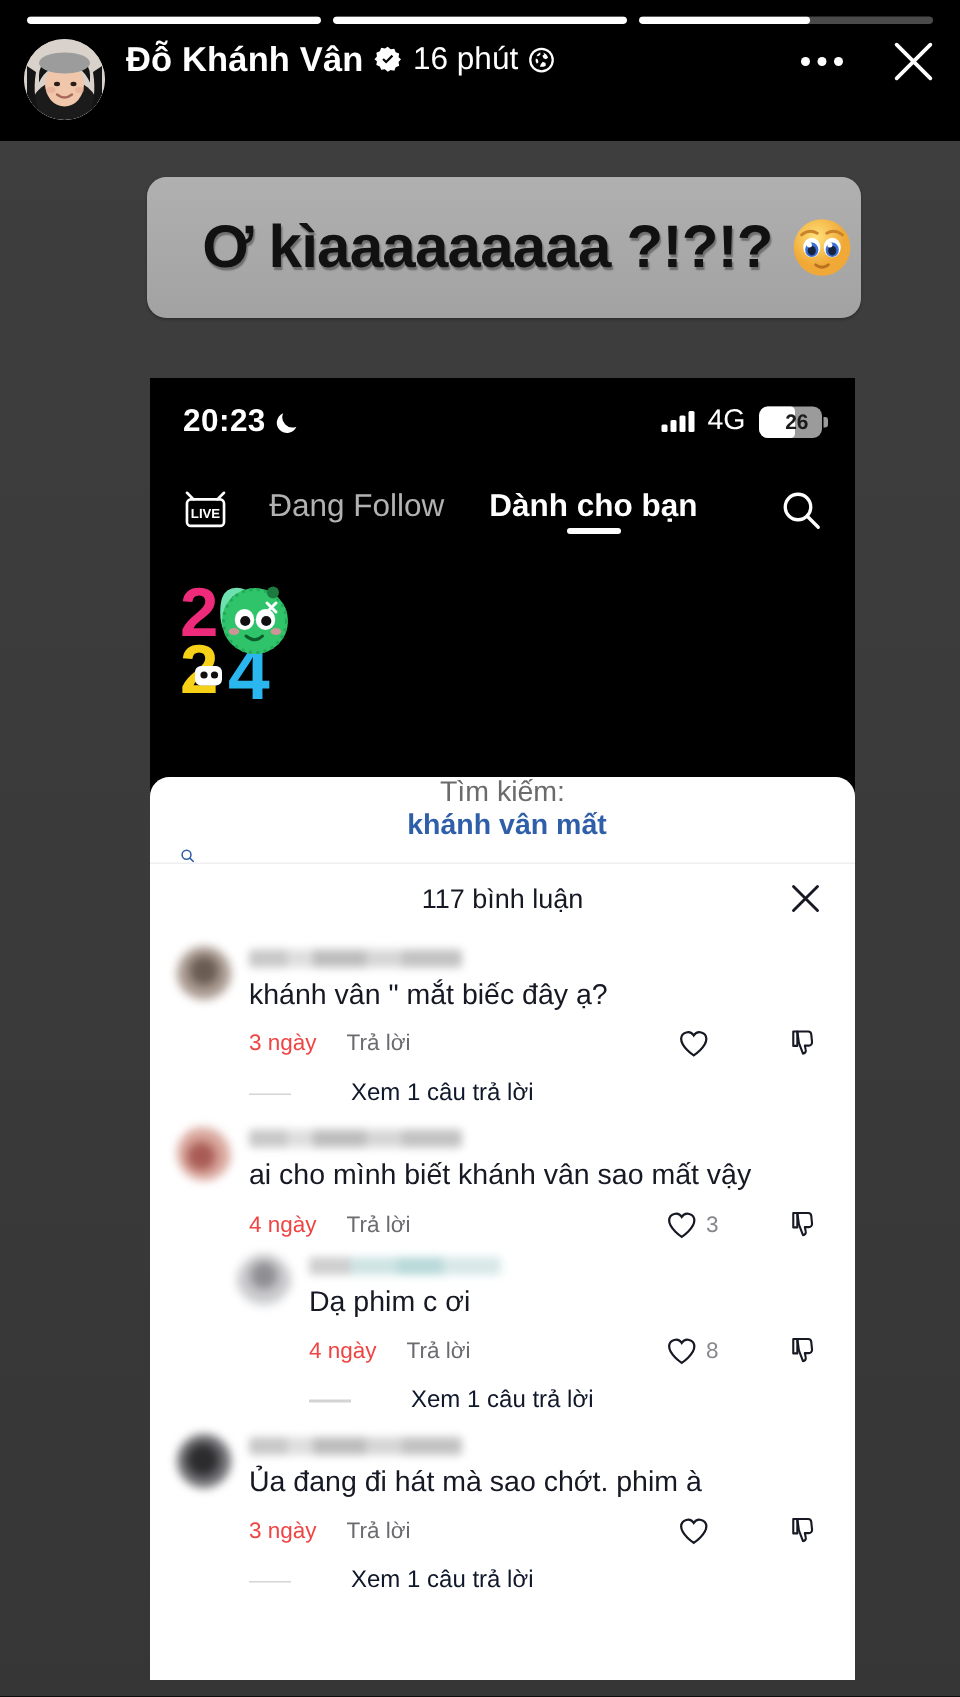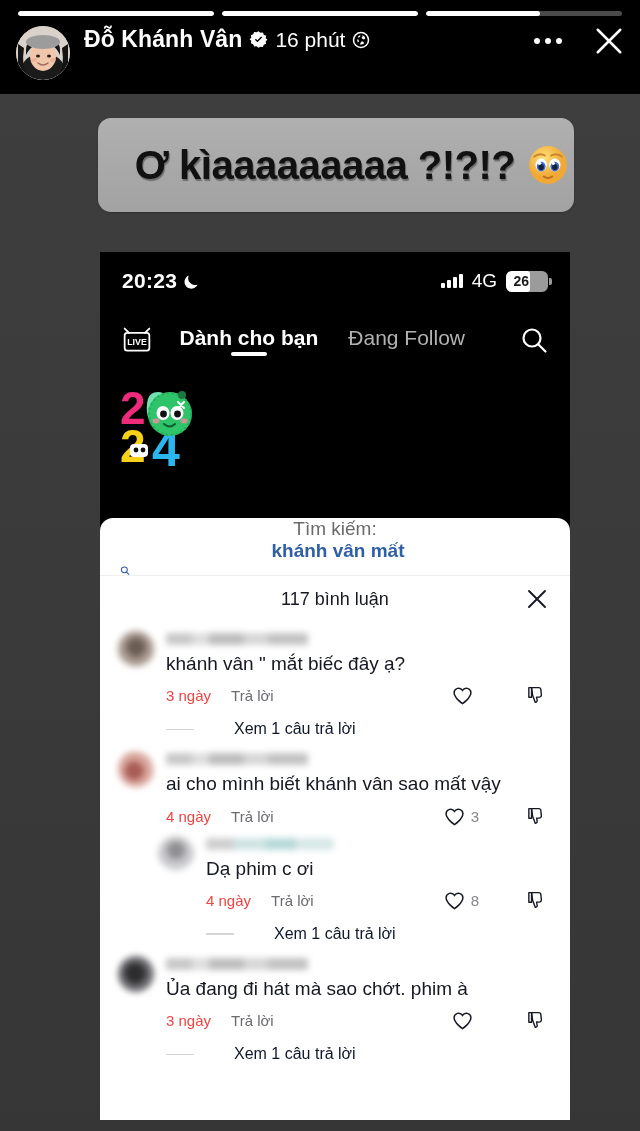--- a/index.html
+++ b/index.html
@@ -98,21 +98,21 @@
   .batt::after{
     content:""; position:absolute; right:-4px; top:7px;
     width:3px; height:7px; background:#9b9b9b; border-radius:0 2px 2px 0;
   }
   .batt-fill{
     position:absolute; left:0; top:0; bottom:0; width:24px;
     background:#fff; border-radius:6px 3px 3px 6px;
   }
   .batt-num{
     position:relative; font-size:14px; font-weight:bold; color:#1b1b1b;
-    z-index:2; margin-right:15px;
+    z-index:2; margin-right:5px;
   }
 
   
   .tnav{
     height:60px; display:flex; align-items:center; padding:0 22px; color:#fff;
   }
   .live-ic{ width:30px; height:28px; }
   .tnav-tabs{ display:flex; align-items:center; gap:30px; margin:0 auto; }
   .ttab{ font-size:21px; color:#b2b2b2; position:relative; padding-bottom:5px; }
   .ttab.active{ color:#fff; font-weight:bold; }
@@ -295,22 +295,22 @@
           </div>
         </div>
 
         <div class="tnav">
           <svg class="live-ic" viewBox="0 0 34 30">
             <path d="M8 7L3 2M26 7l5-5" stroke="#fff" stroke-width="2" stroke-linecap="round"></path>
             <rect x="3" y="7" width="28" height="20" rx="3" fill="none" stroke="#fff" stroke-width="2"></rect>
             <text x="17" y="21" font-family="Liberation Sans, sans-serif" font-size="10" font-weight="bold" fill="#fff" text-anchor="middle">LIVE</text>
           </svg>
           <div class="tnav-tabs">
+            <span class="ttab">Đang Follow</span>
             <span class="ttab active">Dành cho bạn</span>
-            <span class="ttab">Đang Follow</span>
           </div>
           <svg class="search-ic" viewBox="0 0 28 28">
             <circle cx="12" cy="12" r="8.5" fill="none" stroke="#fff" stroke-width="2.2"></circle>
             <path d="M18.5 18.5L25.5 25.5" stroke="#fff" stroke-width="2.2" stroke-linecap="round"></path>
           </svg>
         </div>
 
         <div class="logo2024">
           <svg viewBox="0 0 95 90">
             <text x="2" y="44" font-family="Liberation Sans, sans-serif" font-size="46" font-weight="bold" fill="#ee2a7b">2</text>

